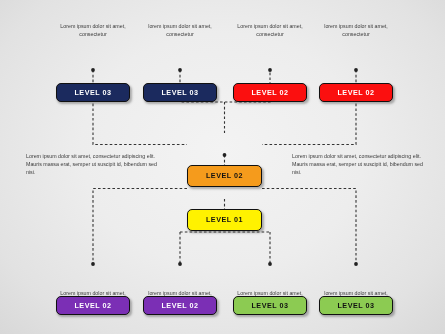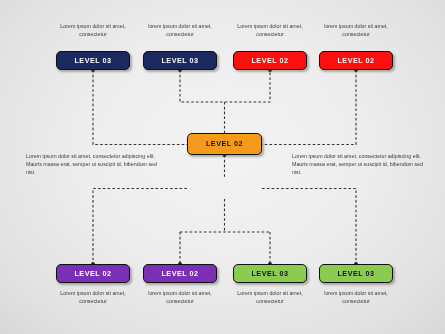--- a/index.html
+++ b/index.html
@@ -36,20 +36,21 @@
   .node {
     position: absolute;
     box-sizing: border-box;
     border: 1.4px solid #111111;
     border-radius: 5px;
     display: flex;
     align-items: center;
     justify-content: center;
     box-shadow: 1.5px 2px 2.2px rgba(60,60,60,0.38);
     z-index: 3;
+    margin-top: 32px;
   }
   .node .node-label {
     font-size: 7.2px;
     font-weight: bold;
     letter-spacing: 0.5px;
     line-height: 1;
     white-space: nowrap;
   }
   .node.dark .node-label { color: #ffffff; }
   .node.light .node-label { color: #111111; }
@@ -126,20 +127,23 @@
   <div class="node dark" style="left:233px; top:51px; width:74px; height:19px; background:#fb0f0f;">
     <span class="node-label">LEVEL 02</span>
   </div>
   <div class="node dark" style="left:319px; top:51px; width:74px; height:19px; background:#fb0f0f;">
     <span class="node-label">LEVEL 02</span>
   </div>
 
   <div class="node light" style="left:187px; top:133px; width:75px; height:22px; background:#f59b1c;">
     <span class="node-label">LEVEL 02</span>
   </div>
+  <div class="node light" style="left:187px; top:177px; width:75px; height:22px; background:#fff200;">
+    <span class="node-label">LEVEL 01</span>
+  </div>
 
   <div class="sidetext left" style="left:26px; top:153px; width:140px;">Lorem ipsum dolor sit amet, consectetur adipiscing elit. Mauris massa erat, semper ut suscipit id, bibendum sed nisi.</div>
   <div class="sidetext right" style="left:292px; top:153px; width:140px;">Lorem ipsum dolor sit amet, consectetur adipiscing elit. Mauris massa erat, semper ut suscipit id, bibendum sed nisi.</div>
 
   <div class="node dark" style="left:56px; top:264px; width:74px; height:19px; background:#7b2fb5;">
     <span class="node-label">LEVEL 02</span>
   </div>
   <div class="node dark" style="left:143px; top:264px; width:74px; height:19px; background:#7b2fb5;">
     <span class="node-label">LEVEL 02</span>
   </div>

